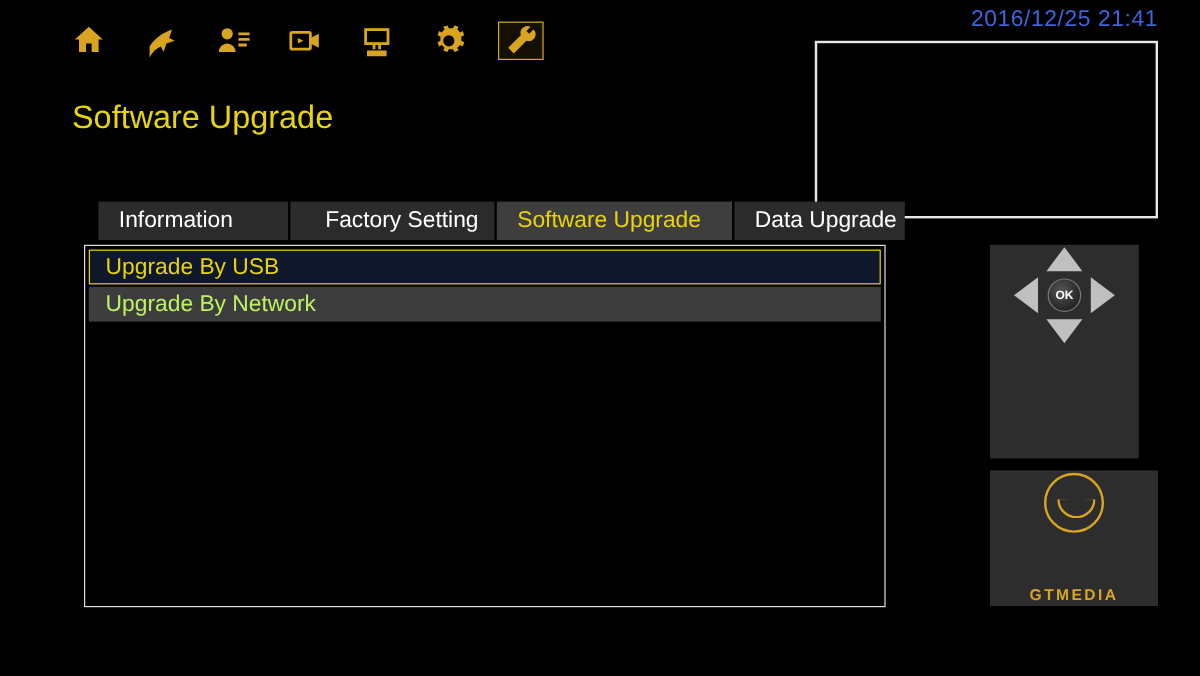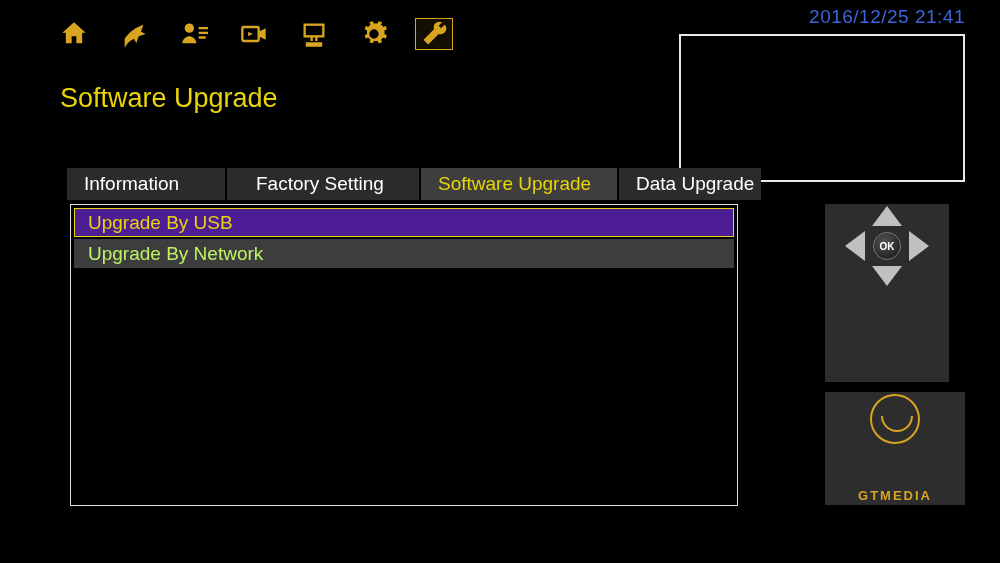--- a/index.html
+++ b/index.html
@@ -53,37 +53,37 @@
     position: absolute;
     top: 83px;
     left: 60px;
     color: #e8d409;
     font-size: 27px;
     font-weight: normal;
   }
   .tabs {
     position: absolute;
     top: 168px;
-    left: 67px;
+    left: 82px;
     display: flex;
     gap: 2px;
     align-items: flex-end;
   }
   .tab {
     background: #2b2b2b;
     color: #fff;
     font-size: 19px;
     padding: 4px 17px;
     height: 32px;
     display: flex;
     align-items: center;
     white-space: nowrap;
   }
   .tab.t0 { width: 158px; }
-  .tab.t1 { width: 192px; padding-left: 29px; }
+  .tab.t1 { width: 170px; padding-left: 29px; }
   .tab.t2 { background: #3e3e3e; color: #e8d409; width: 196px; }
   .tab.t3 { width: 142px; }
   .content {
     position: absolute;
     top: 204px;
     left: 70px;
     width: 668px;
     height: 302px;
     border: 1px solid #e0e0e0;
     background: #000;
@@ -95,21 +95,21 @@
     font-size: 19px;
     padding: 3px 14px;
     margin-bottom: 2px;
     height: 29px;
     display: flex;
     align-items: center;
   }
   .list-item.selected {
     color: #e8d409;
     border: 1px solid #e8d409;
-    background: #4c1d95;
+    background: #0f172a;
     padding: 2px 13px;
   }
   .side-panel {
     position: absolute;
     top: 204px;
     right: 35px;
     width: 140px;
   }
   .dpad-box {
     width: 124px;

